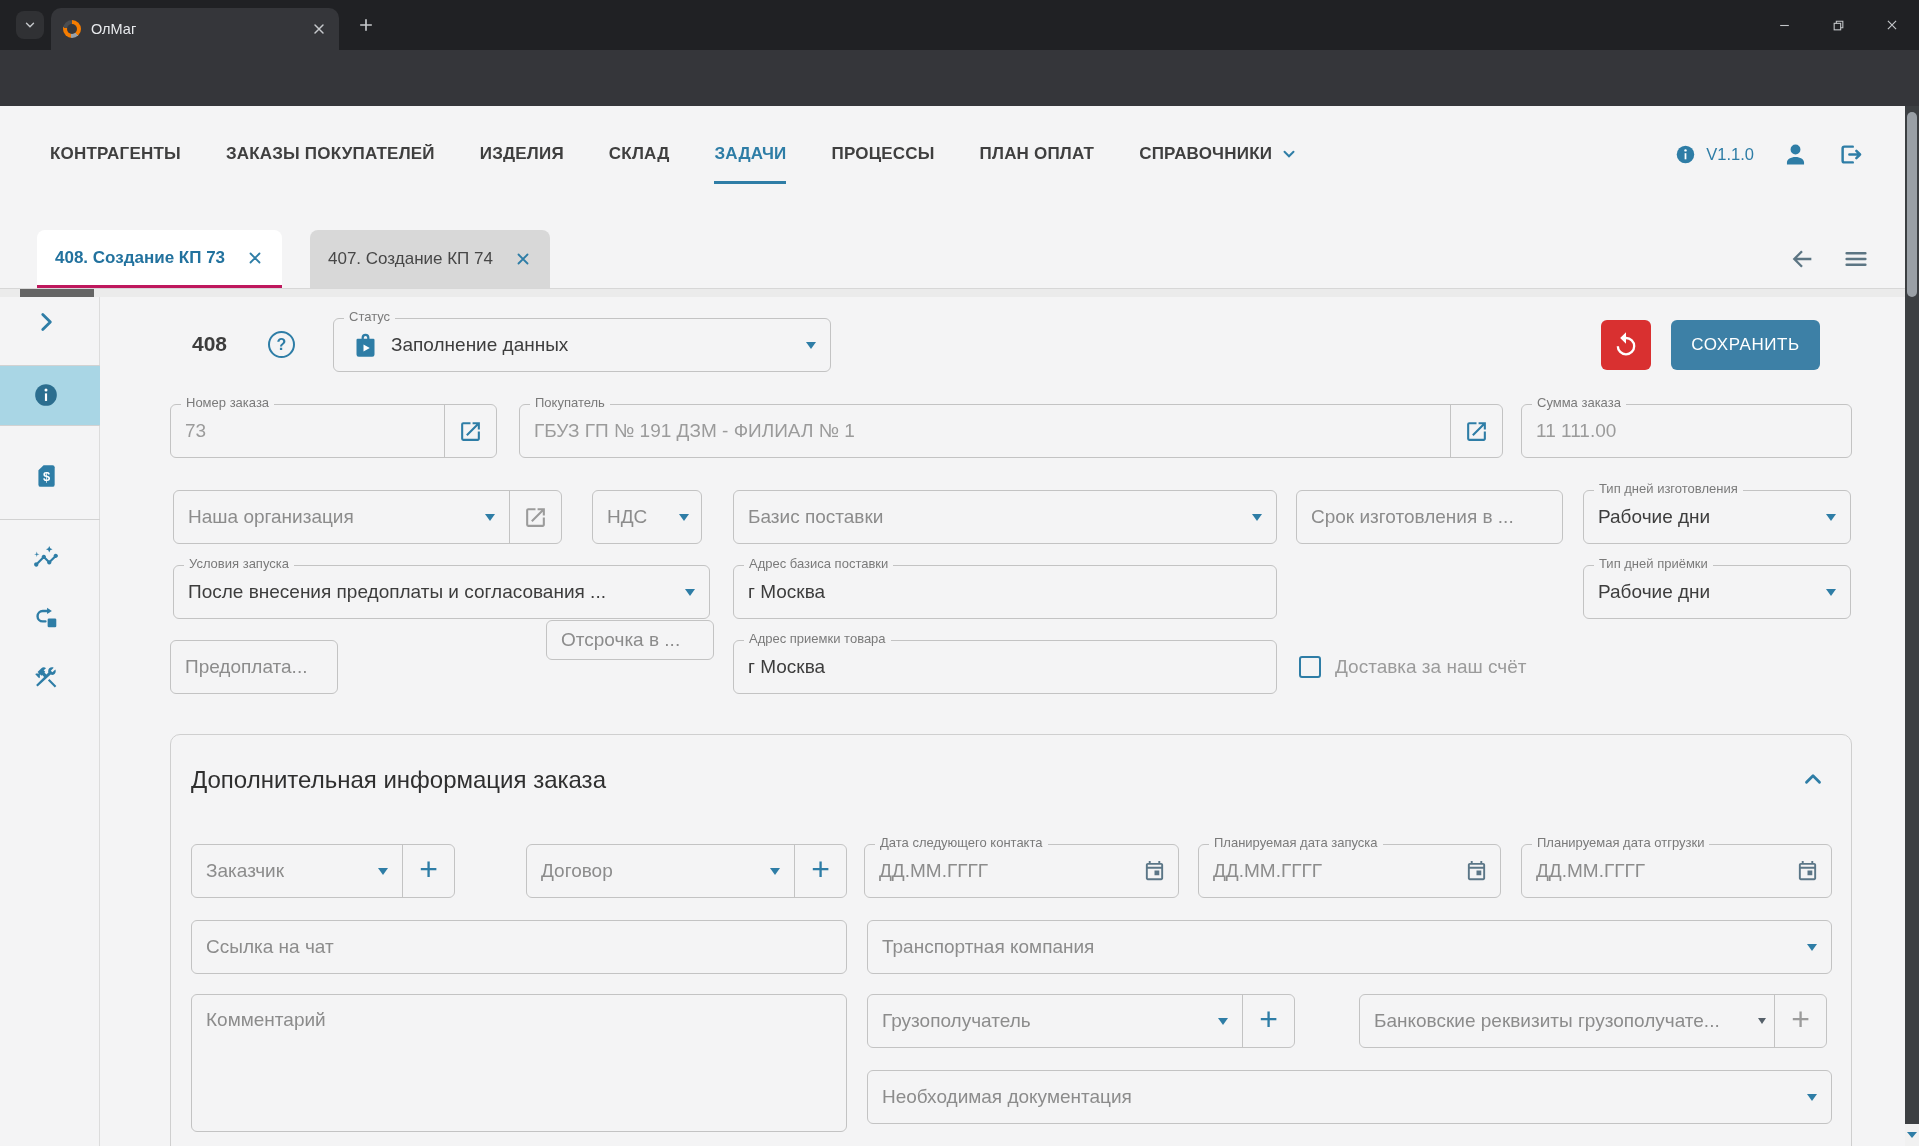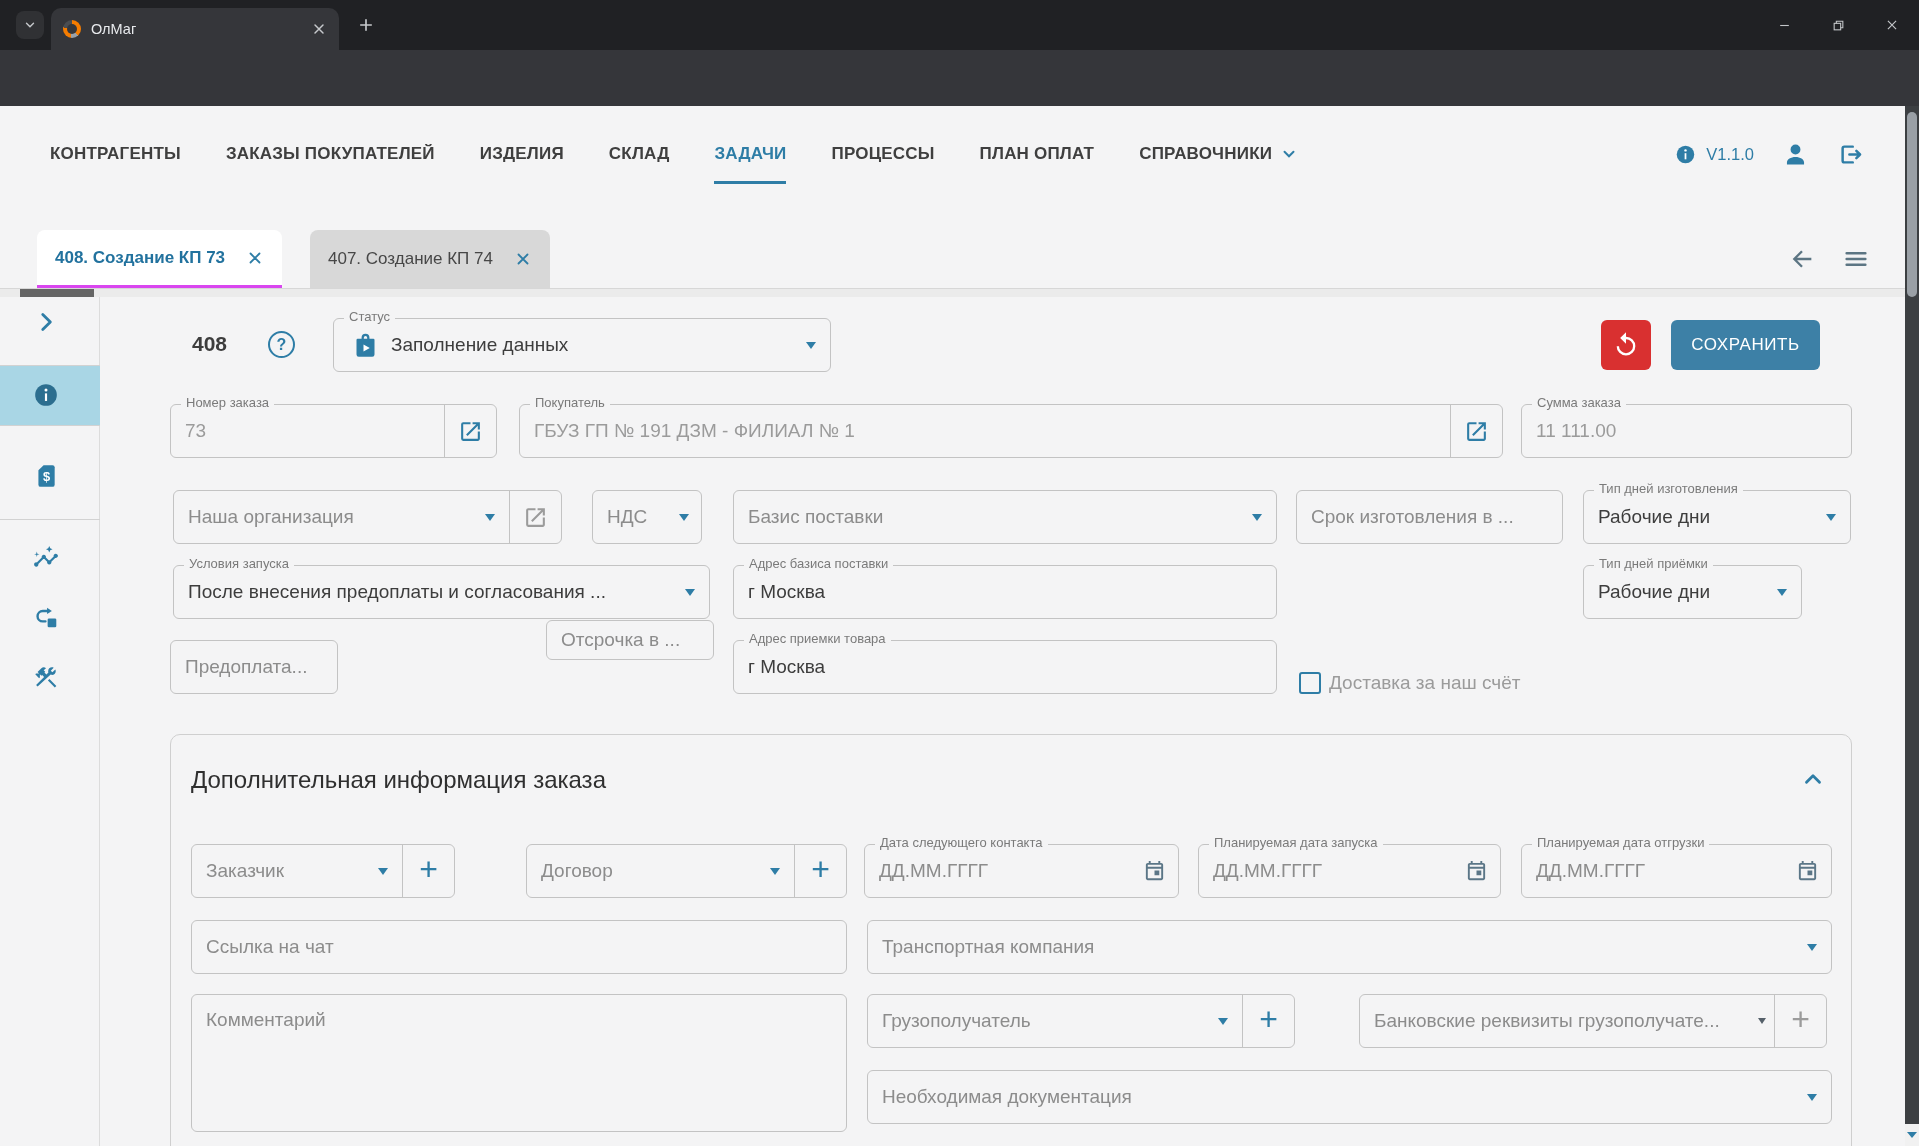--- a/index.html
+++ b/index.html
@@ -48,21 +48,21 @@
   .appnav-right { position:absolute; right:55px; top:124px; height:60px; display:flex;
     align-items:center; gap:28px; }
   .version-wrap { display:flex; align-items:center; gap:10px; }
   .version-txt { color:#2e7da6; font-size:16.5px; }
 
   
   .ttab { position:absolute; top:230px; height:58px; border-radius:8px 8px 0 0; display:flex;
     align-items:center; padding:0 18px; font-size:17px; }
   .ttab .lbl { flex:1; white-space:nowrap; }
   .ttab.active { left:37px; width:245px; background:#ffffff; color:#22729e; font-weight:700;
-    border-bottom:3px solid #d946ef; }
+    border-bottom:3px solid #be185d; }
   .ttab.inactive { left:310px; width:240px; background:#d8d8d8; color:#474747; }
   .tabscroll-track { position:absolute; left:0; top:288px; width:1905px; height:9px;
     background:#ebebeb; border-top:1px solid #d7d7d7; }
   .tabscroll-thumb { position:absolute; left:20px; top:289px; width:74px; height:8px; background:#656565; }
   .tabrow-ic { position:absolute; top:245px; width:28px; height:28px; }
 
   
   .sidebar { position:absolute; left:0; top:297px; width:100px; height:849px; background:#f4f4f5;
     border-right:1px solid #dcdcdc; }
   .sb-div { position:absolute; left:0; width:100px; height:1px; background:#d2d2d2; }
@@ -98,21 +98,21 @@
   .help-circle { position:absolute; left:268px; top:331px; width:27px; height:27px; border-radius:50%;
     border:2.5px solid #2e7da6; color:#2e7da6; font-size:16px; font-weight:700; display:flex;
     align-items:center; justify-content:center; }
   .btn-reset { position:absolute; left:1601px; top:320px; width:50px; height:50px; background:#d93030;
     border-radius:6px; display:flex; align-items:center; justify-content:center; }
   .btn-save { position:absolute; left:1671px; top:320px; width:149px; height:50px; background:#3d80a6;
     border-radius:6px; color:#fff; font-size:17px; font-weight:500; letter-spacing:.6px;
     display:flex; align-items:center; justify-content:center; }
 
   .checkbox-row { position:absolute; left:1299px; top:640px; height:54px; display:flex;
-    align-items:flex-end; gap:8px; }
+    align-items:center; gap:14px; }
   .cb-box { width:22px; height:22px; border:2.5px solid #2e7da6; border-radius:3px; }
   .cb-lbl { font-size:19px; color:#9b9b9b; }
 
   .card { position:absolute; left:170px; top:734px; width:1682px; height:424px;
     border:1px solid #cfcfcf; border-radius:10px; }
   .card-title { position:absolute; left:191px; top:766px; font-size:24px; color:#2f2f2f; }
   .collapse-ic { position:absolute; left:1800px; top:766px; width:26px; height:26px; }
 
   
   .vscroll { position:absolute; right:0; top:106px; width:14px; height:1040px; background:#3c3f42; }
@@ -380,21 +380,21 @@
 
   <div class="fieldbox" style="left:173px;top:565px;width:537px;height:54px">
     <span class="fl">Условия запуска</span>
     <span class="val">После внесения предоплаты и согласования ...</span>
     <span class="ddarrow"></span>
   </div>
   <div class="fieldbox" style="left:733px;top:565px;width:544px;height:54px">
     <span class="fl">Адрес базиса поставки</span>
     <span class="val">г Москва</span>
   </div>
-  <div class="fieldbox" style="left:1583px;top:565px;width:219px;height:54px">
+  <div class="fieldbox" style="left:1583px;top:565px;width:268px;height:54px">
     <span class="fl">Тип дней приёмки</span>
     <span class="val">Рабочие дни</span>
     <span class="ddarrow"></span>
   </div>
 
   <div class="fieldbox" style="left:170px;top:640px;width:168px;height:54px">
     <input class="tin" placeholder="Предоплата..." style="">
   </div>
   <div class="fieldbox" style="left:546px;top:620px;width:168px;height:40px">
     <input class="tin" placeholder="Отсрочка в ..." style="">

